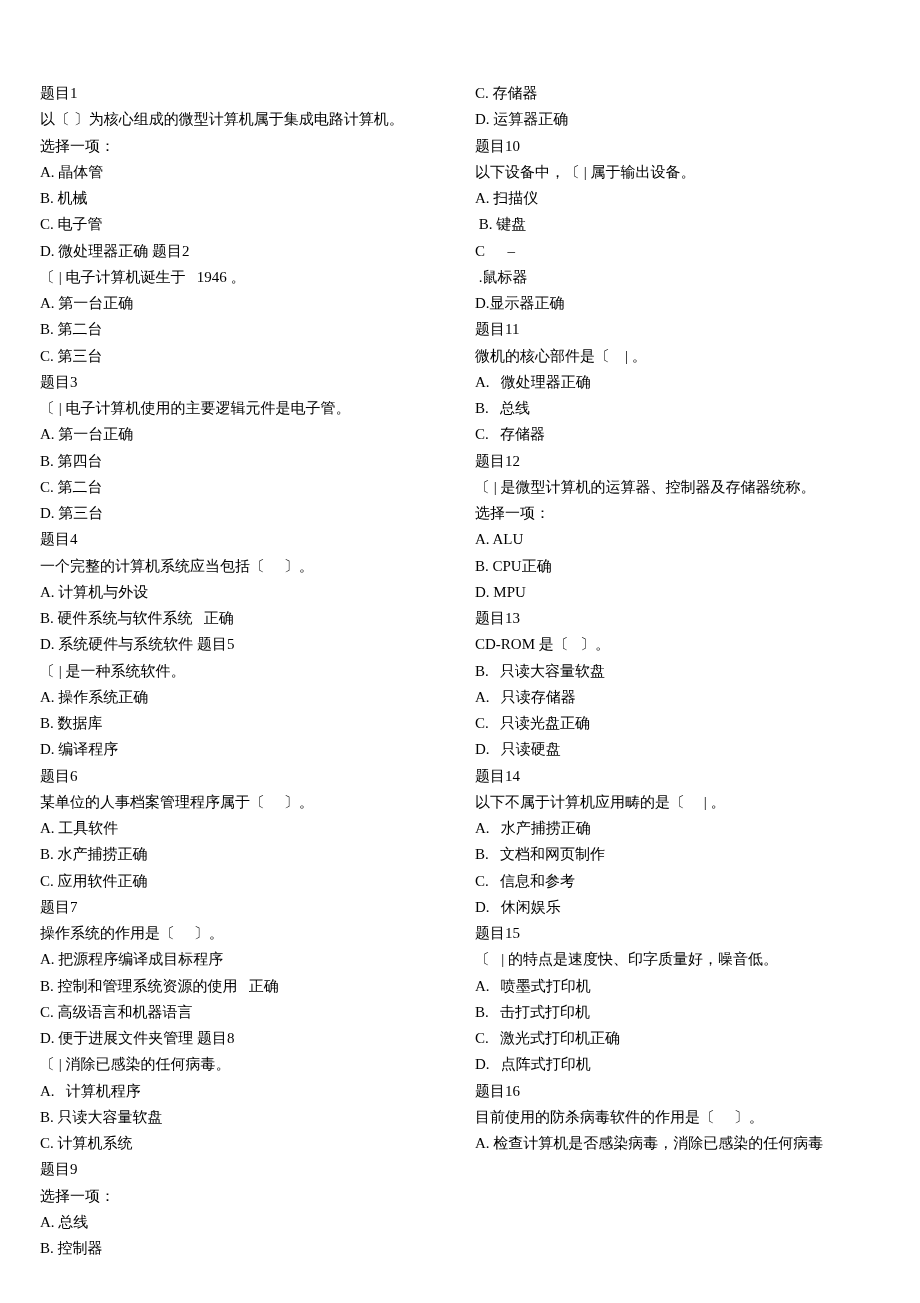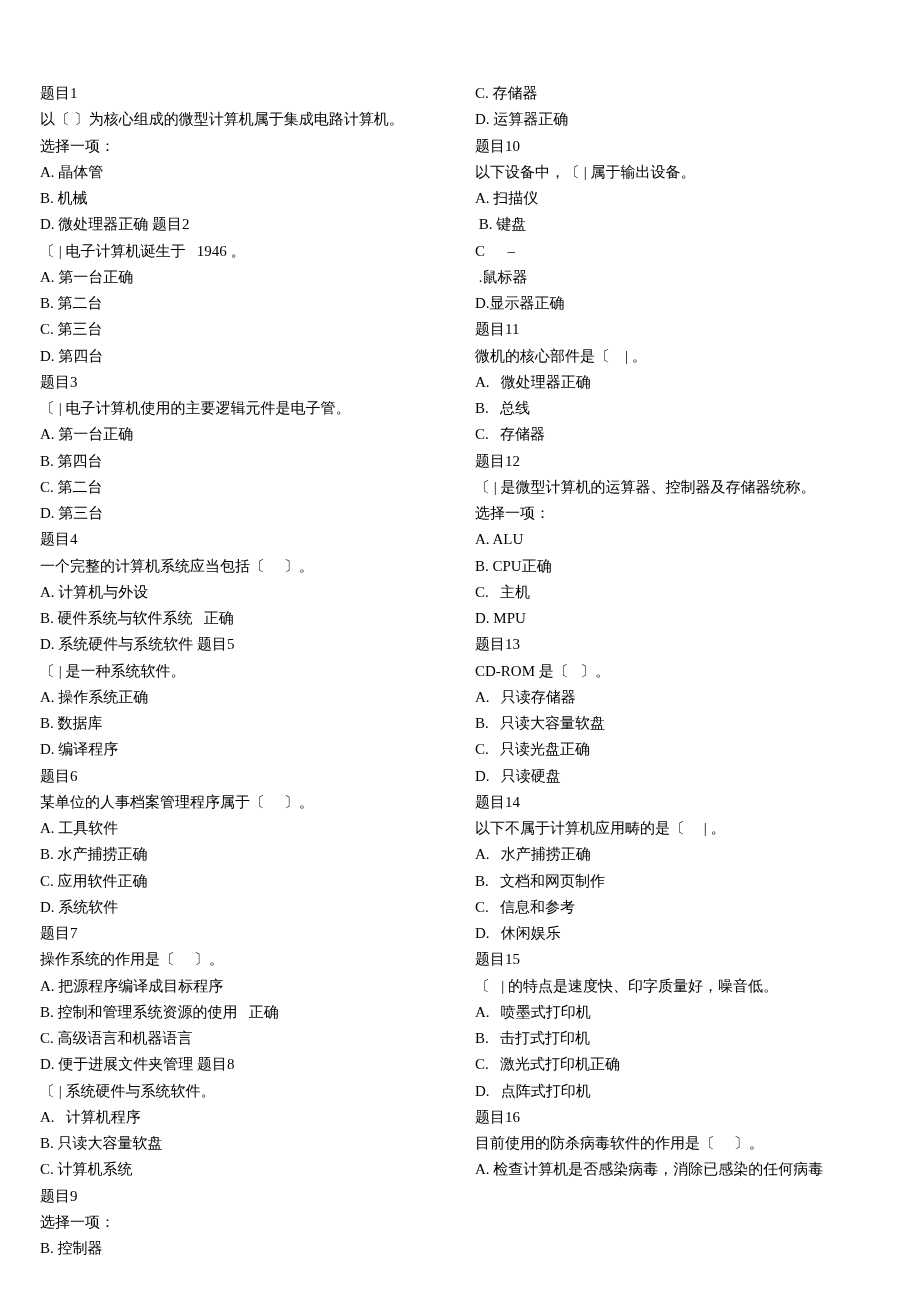--- a/index.html
+++ b/index.html
@@ -26,85 +26,84 @@
 </style>
 </head>
 <body>
 
 <div class="page" id="page">
     <div class="line">题目1</div>
     <div class="line">以〔 〕为核心组成的微型计算机属于集成电路计算机。</div>
     <div class="line">选择一项：</div>
     <div class="line">A. 晶体管</div>
     <div class="line">B. 机械</div>
+    <div class="line">C. 电子管</div>
     <div class="line">D. 微处理器正确 题目2</div>
     <div class="line">〔  | 电子计算机诞生于&nbsp;&nbsp;&nbsp;1946 。</div>
     <div class="line">A. 第一台正确</div>
     <div class="line">B. 第二台</div>
     <div class="line">C. 第三台</div>
-    <div class="line">D. 第四台</div>
     <div class="line">题目3</div>
     <div class="line">〔 | 电子计算机使用的主要逻辑元件是电子管。</div>
     <div class="line">A. 第一台正确</div>
     <div class="line">B. 第四台</div>
     <div class="line">C. 第二台</div>
     <div class="line">D. 第三台</div>
     <div class="line">题目4</div>
     <div class="line">一个完整的计算机系统应当包括〔&nbsp;&nbsp;&nbsp;&nbsp;&nbsp;〕。</div>
     <div class="line">A. 计算机与外设</div>
     <div class="line">B. 硬件系统与软件系统&nbsp;&nbsp;&nbsp;正确</div>
     <div class="line">D. 系统硬件与系统软件 题目5</div>
     <div class="line">〔 | 是一种系统软件。</div>
     <div class="line">A. 操作系统正确</div>
     <div class="line">B. 数据库</div>
     <div class="line">D. 编译程序</div>
     <div class="line">题目6</div>
     <div class="line">某单位的人事档案管理程序属于〔&nbsp;&nbsp;&nbsp;&nbsp;&nbsp;〕。</div>
     <div class="line">A. 工具软件</div>
     <div class="line">B. 水产捕捞正确</div>
     <div class="line">C. 应用软件正确</div>
-    <div class="line">D. 系统软件</div>
     <div class="line">题目7</div>
     <div class="line">操作系统的作用是〔&nbsp;&nbsp;&nbsp;&nbsp;&nbsp;〕。</div>
     <div class="line">A. 把源程序编译成目标程序</div>
     <div class="line">B. 控制和管理系统资源的使用&nbsp;&nbsp;&nbsp;正确</div>
     <div class="line">C. 高级语言和机器语言</div>
     <div class="line">D. 便于进展文件夹管理 题目8</div>
-    <div class="line">〔 | 系统硬件与系统软件。</div>
+    <div class="line">〔 | 消除已感染的任何病毒。</div>
     <div class="line">A.&nbsp;&nbsp;&nbsp;计算机程序</div>
     <div class="line">B. 只读大容量软盘</div>
     <div class="line">C. 计算机系统</div>
     <div class="line">题目9</div>
     <div class="line">选择一项：</div>
+    <div class="line">A. 总线</div>
     <div class="line">B. 控制器</div>
     <div class="line">C. 存储器</div>
     <div class="line">D. 运算器正确</div>
     <div class="line">题目10</div>
     <div class="line">以下设备中，〔 | 属于输出设备。</div>
     <div class="line">A. 扫描仪</div>
     <div class="line">&nbsp;B. 键盘</div>
     <div class="line">C&nbsp;&nbsp;&nbsp;&nbsp;&nbsp;&nbsp;–</div>
     <div class="line">&nbsp;.鼠标器</div>
     <div class="line">D.显示器正确</div>
     <div class="line">题目11</div>
     <div class="line">微机的核心部件是〔&nbsp;&nbsp;&nbsp;&nbsp;| 。</div>
     <div class="line">A.&nbsp;&nbsp;&nbsp;微处理器正确</div>
     <div class="line">B.&nbsp;&nbsp;&nbsp;总线</div>
     <div class="line">C.&nbsp;&nbsp;&nbsp;存储器</div>
     <div class="line">题目12</div>
     <div class="line">〔 | 是微型计算机的运算器、控制器及存储器统称。</div>
     <div class="line">选择一项：</div>
     <div class="line">A. ALU</div>
     <div class="line">B. CPU正确</div>
-    <div class="line">C.&nbsp;&nbsp;&nbsp;主机</div>
     <div class="line">D. MPU</div>
     <div class="line">题目13</div>
     <div class="line">CD-ROM 是〔&nbsp;&nbsp;&nbsp;〕。</div>
+    <div class="line">B.&nbsp;&nbsp;&nbsp;只读大容量软盘</div>
     <div class="line">A.&nbsp;&nbsp;&nbsp;只读存储器</div>
-    <div class="line">B.&nbsp;&nbsp;&nbsp;只读大容量软盘</div>
     <div class="line">C.&nbsp;&nbsp;&nbsp;只读光盘正确</div>
     <div class="line">D.&nbsp;&nbsp;&nbsp;只读硬盘</div>
     <div class="line">题目14</div>
     <div class="line">以下不属于计算机应用畴的是〔&nbsp;&nbsp;&nbsp;&nbsp;&nbsp;| 。</div>
     <div class="line">A.&nbsp;&nbsp;&nbsp;水产捕捞正确</div>
     <div class="line">B.&nbsp;&nbsp;&nbsp;文档和网页制作</div>
     <div class="line">C.&nbsp;&nbsp;&nbsp;信息和参考</div>
     <div class="line">D.&nbsp;&nbsp;&nbsp;休闲娱乐</div>
     <div class="line">题目15</div>
     <div class="line">〔&nbsp;&nbsp;&nbsp;| 的特点是速度快、印字质量好，噪音低。</div>

